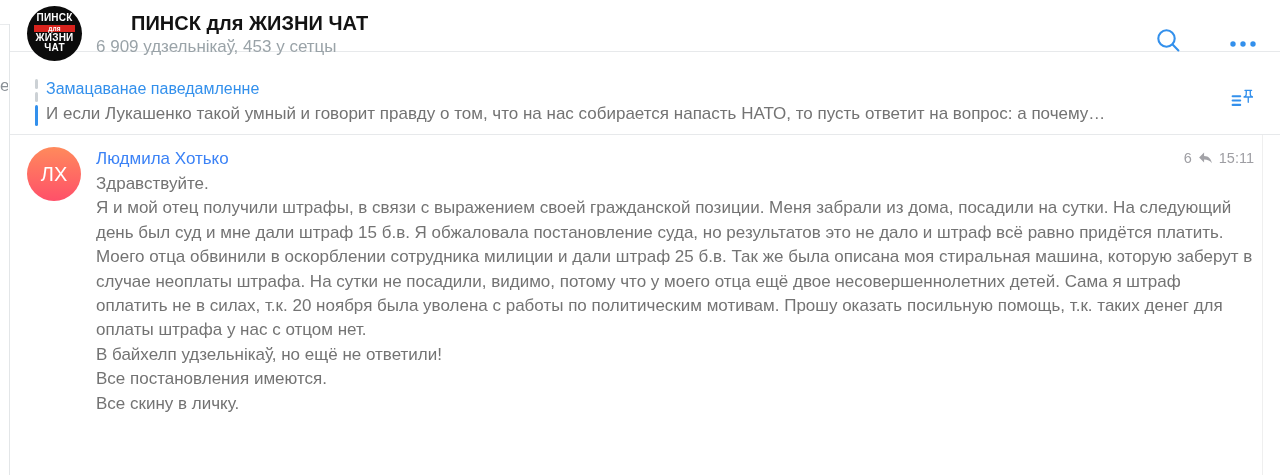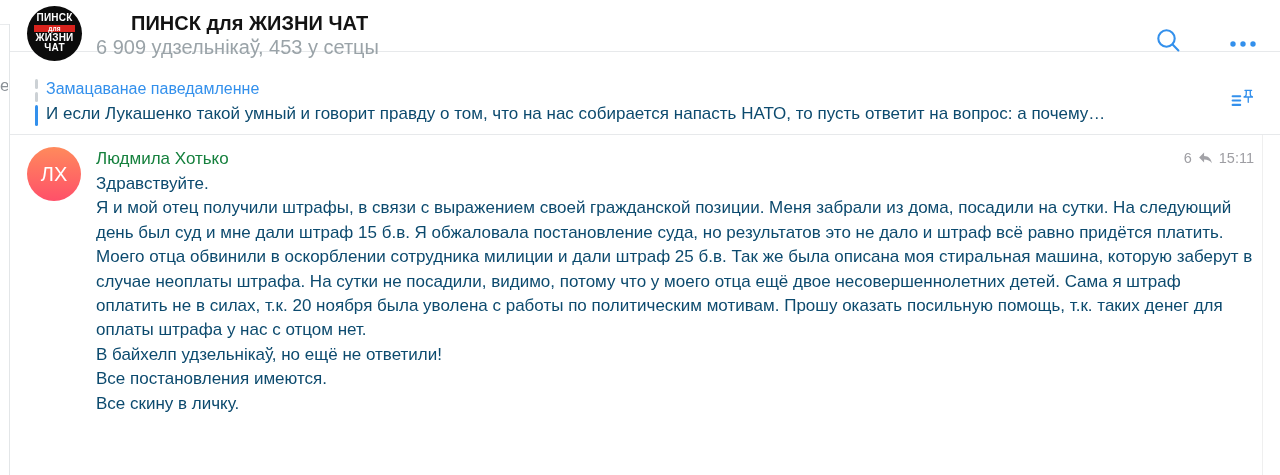--- a/index.html
+++ b/index.html
@@ -13,45 +13,45 @@
   .left-sliver .h-line{position:absolute;left:0;top:24px;width:10px;height:1px;background:#e9ebed;}
   .edge-frag{position:absolute;left:0;top:76px;width:8px;height:22px;overflow:hidden;color:#8a9096;font-size:17px;}
 
   
   .header{position:absolute;left:10px;top:0;width:1270px;height:52px;background:#fff;border-bottom:1px solid #e7e9eb;}
   .chat-avatar{position:absolute;left:17px;top:6px;width:55px;height:55px;border-radius:50%;background:#0b0b0b;overflow:hidden;display:flex;flex-direction:column;align-items:center;justify-content:center;cursor:pointer;}
   .chat-avatar .l{color:#fff;font-weight:700;font-size:10px;line-height:10.5px;letter-spacing:.2px;}
   .chat-avatar .l.red{background:#d8231d;font-size:6.5px;line-height:7px;padding:0 14px;margin:1px 0;}
   .chat-info{position:absolute;left:86px;top:10px;cursor:pointer;}
   .chat-title{font-size:20px;font-weight:700;color:#131313;line-height:26px;margin-left:35px;}
-  .chat-subtitle{font-size:20px;color:#9aa3a8;line-height:20px;margin-top:1px;}
+  .chat-subtitle{font-size:17px;color:#9aa3a8;line-height:20px;margin-top:1px;}
   .hdr-btn{position:absolute;top:27px;width:30px;height:30px;display:flex;align-items:center;justify-content:center;cursor:pointer;}
   .hdr-btn.search{left:1143px;}
   .hdr-btn.menu{left:1218px;top:28px;}
 
   
   .pinned-bar{position:absolute;left:10px;top:68px;width:1270px;height:67px;background:#fff;border-bottom:1px solid #e7e9eb;cursor:pointer;}
   .pin-segs{position:absolute;left:25px;top:11px;width:3px;}
   .pin-segs .seg{width:3px;border-radius:2px;margin-bottom:3px;background:#ccd1d5;}
   .pin-segs .seg.s1{height:10px;}
   .pin-segs .seg.s2{height:10px;}
   .pin-segs .seg.active{height:21px;background:#3390ec;}
   .pinned-label{position:absolute;left:36px;top:10px;font-size:16px;font-weight:500;color:#3390ec;line-height:21px;}
-  .pinned-preview{position:absolute;left:36px;top:34px;width:1176px;font-size:17px;color:#0c4a6e;line-height:23px;white-space:nowrap;overflow:hidden;}
+  .pinned-preview{position:absolute;left:36px;top:34px;width:1176px;font-size:17px;color:#737373;line-height:23px;white-space:nowrap;overflow:hidden;}
   .pinlist-btn{position:absolute;left:1218px;top:18px;width:32px;height:32px;display:flex;align-items:center;justify-content:center;cursor:pointer;}
 
   
   .right-edge{position:absolute;left:1262px;top:135px;width:1px;height:340px;background:#efefef;}
 
   
   .msg-avatar{position:absolute;left:27px;top:147px;width:54px;height:54px;border-radius:50%;background:linear-gradient(180deg,#ff8a5c 0%,#ff5069 100%);display:flex;align-items:center;justify-content:center;color:#fff;font-size:20px;font-weight:500;cursor:pointer;}
-  .msg-author{position:absolute;left:96px;top:148px;font-size:17px;font-weight:500;color:#15803d;line-height:22px;cursor:pointer;}
+  .msg-author{position:absolute;left:96px;top:148px;font-size:17px;font-weight:500;color:#3b82f6;line-height:22px;cursor:pointer;}
   .msg-meta{position:absolute;right:26px;top:149px;display:flex;align-items:center;gap:5px;color:#9e9ea3;font-size:14.5px;}
   .msg-meta svg{display:block;}
-  .msg-body{position:absolute;left:96px;top:172px;width:1158px;font-size:17px;color:#0c4a6e;line-height:24.4px;}
+  .msg-body{position:absolute;left:96px;top:172px;width:1158px;font-size:17px;color:#737373;line-height:24.4px;}
   .msg-body .para{white-space:pre-line;}
 </style>
 </head>
 <body>
 
 <div class="screen">
 
   <div class="left-sliver">
     <div class="h-line"></div>
     <div class="v-border"></div>

